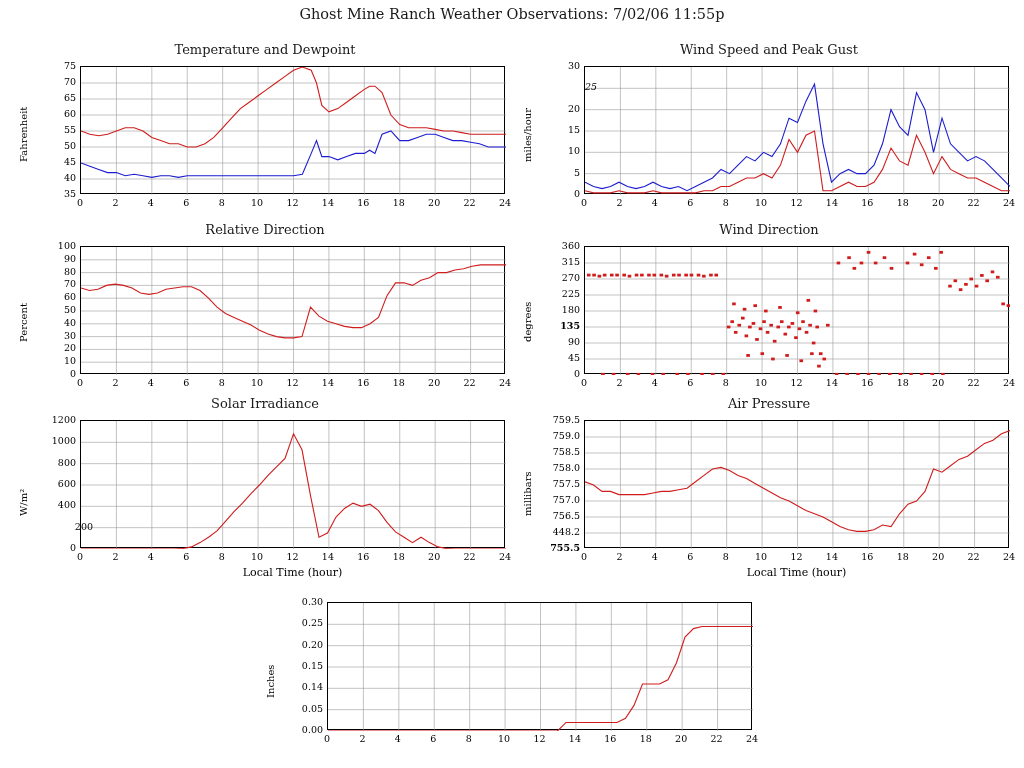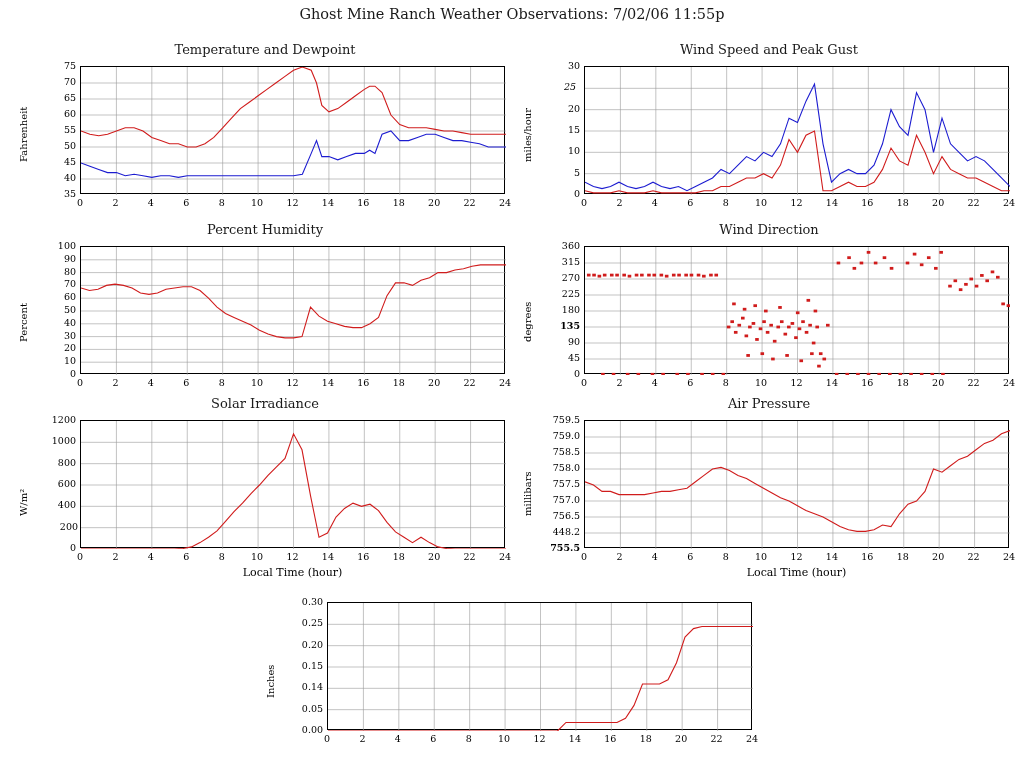--- a/index.html
+++ b/index.html
@@ -119,39 +119,39 @@
         </g>
         <polyline points="0.00,123.73 8.50,125.87 17.00,125.87 25.50,125.87 34.00,123.73 42.50,125.87 51.00,125.87 59.50,125.87 68.00,123.73 76.50,125.87 85.00,125.87 93.50,125.87 102.00,125.87 110.50,125.87 119.00,123.73 127.50,123.73 136.00,119.47 144.50,119.47 153.00,115.20 161.50,110.93 170.00,110.93 178.50,106.67 187.00,110.93 195.50,98.13 204.00,72.53 212.50,85.33 221.00,68.27 229.50,64.00 238.00,123.73 246.50,123.73 255.00,119.47 263.50,115.20 272.00,119.47 280.50,119.47 289.00,115.20 297.50,102.40 306.00,81.07 314.50,93.87 323.00,98.13 331.50,68.27 340.00,85.33 348.50,106.67 357.00,89.60 365.50,102.40 374.00,106.67 382.50,110.93 391.00,110.93 399.50,115.20 408.00,119.47 416.50,123.73 425.00,123.73" fill="none" stroke="#d01c1c" stroke-width="1.1"></polyline>
         <polyline points="0.00,115.20 8.50,119.47 17.00,121.60 25.50,119.47 34.00,115.20 42.50,119.47 51.00,121.60 59.50,119.47 68.00,115.20 76.50,119.47 85.00,121.60 93.50,119.47 102.00,123.73 110.50,119.47 119.00,115.20 127.50,110.93 136.00,102.40 144.50,106.67 153.00,98.13 161.50,89.60 170.00,93.87 178.50,85.33 187.00,89.60 195.50,76.80 204.00,51.20 212.50,55.47 221.00,34.13 229.50,17.07 238.00,76.80 246.50,115.20 255.00,106.67 263.50,102.40 272.00,106.67 280.50,106.67 289.00,98.13 297.50,76.80 306.00,42.67 314.50,59.73 323.00,68.27 331.50,25.60 340.00,42.67 348.50,85.33 357.00,51.20 365.50,76.80 374.00,85.33 382.50,93.87 391.00,89.60 399.50,93.87 408.00,102.40 416.50,110.93 425.00,119.47" fill="none" stroke="#1c1cd0" stroke-width="1.1"></polyline>
       </svg>
     </div>
     <div class="ytick" style="left: 14px; top: 146px; width: 42px;">0</div>
     <div class="ytick" style="left: 14px; top: 124.667px; width: 42px;">5</div>
     <div class="ytick" style="left: 14px; top: 103.333px; width: 42px;">10</div>
     <div class="ytick" style="left: 14px; top: 82px; width: 42px;">15</div>
     <div class="ytick" style="left: 14px; top: 60.6667px; width: 42px;">20</div>
-    <div class="ytick" style="left: 10px; top: 39.3333px; width: 42px; font-style: italic;">25</div>
+    <div class="ytick" style="left: 31px; top: 39.3333px; width: 42px; font-style: italic;">25</div>
     <div class="ytick" style="left: 14px; top: 18px; width: 42px;">30</div>
     <div class="xtick" style="left: 45px; top: 155px; width: 30px;">0</div>
     <div class="xtick" style="left: 80.4167px; top: 155px; width: 30px;">2</div>
     <div class="xtick" style="left: 115.833px; top: 155px; width: 30px;">4</div>
     <div class="xtick" style="left: 151.25px; top: 155px; width: 30px;">6</div>
     <div class="xtick" style="left: 186.667px; top: 155px; width: 30px;">8</div>
     <div class="xtick" style="left: 222.083px; top: 155px; width: 30px;">10</div>
     <div class="xtick" style="left: 257.5px; top: 155px; width: 30px;">12</div>
     <div class="xtick" style="left: 292.917px; top: 155px; width: 30px;">14</div>
     <div class="xtick" style="left: 328.333px; top: 155px; width: 30px;">16</div>
     <div class="xtick" style="left: 363.75px; top: 155px; width: 30px;">18</div>
     <div class="xtick" style="left: 399.167px; top: 155px; width: 30px;">20</div>
     <div class="xtick" style="left: 434.583px; top: 155px; width: 30px;">22</div>
     <div class="xtick" style="left: 470px; top: 155px; width: 30px;">24</div>
     <div class="ylabel" style="left: -2px; top: 120px;">miles/hour</div>
   </div>
 <div class="panel" id="panel-rh" style="left:20px;top:222px;width:490px;height:185px;">
-  <div class="panel-title">Percent Humidity</div>
+  <div class="panel-title">Relative Direction</div>
 <div class="plotbox" style="left: 60px; top: 24px; width: 425px; height: 128px;">
       <svg width="425" height="128">
         <g class="grid">
           <line x1="35.416666666666664" x2="35.416666666666664" y1="0" y2="128"></line>
           <line x1="70.83333333333333" x2="70.83333333333333" y1="0" y2="128"></line>
           <line x1="106.25" x2="106.25" y1="0" y2="128"></line>
           <line x1="141.66666666666666" x2="141.66666666666666" y1="0" y2="128"></line>
           <line x1="177.08333333333334" x2="177.08333333333334" y1="0" y2="128"></line>
           <line x1="212.5" x2="212.5" y1="0" y2="128"></line>
           <line x1="247.91666666666669" x2="247.91666666666669" y1="0" y2="128"></line>
@@ -381,21 +381,21 @@
           <line y1="106.66666666666667" y2="106.66666666666667" x1="0" x2="425"></line>
           <line y1="85.33333333333334" y2="85.33333333333334" x1="0" x2="425"></line>
           <line y1="64" y2="64" x1="0" x2="425"></line>
           <line y1="42.66666666666667" y2="42.66666666666667" x1="0" x2="425"></line>
           <line y1="21.33333333333333" y2="21.33333333333333" x1="0" x2="425"></line>
         </g>
         <polyline points="0.00,128.00 8.50,128.00 17.00,128.00 25.50,128.00 34.00,128.00 42.50,128.00 51.00,128.00 59.50,128.00 68.00,128.00 76.50,128.00 85.00,128.00 93.50,128.00 102.00,127.47 110.50,125.87 119.00,121.60 127.50,116.27 136.00,109.87 144.50,100.27 153.00,90.67 161.50,82.13 170.00,72.53 178.50,64.00 187.00,54.40 195.50,45.87 204.00,37.33 212.50,12.80 221.00,28.80 229.50,74.67 238.00,116.27 246.50,112.00 255.00,96.00 263.50,87.47 272.00,82.13 280.50,85.33 289.00,83.20 297.50,89.60 306.00,101.33 314.50,110.93 323.00,116.27 331.50,121.60 340.00,116.27 348.50,121.60 357.00,125.87 365.50,127.47 374.00,128.00 382.50,128.00 391.00,128.00 399.50,128.00 408.00,128.00 416.50,128.00 425.00,128.00" fill="none" stroke="#d01c1c" stroke-width="1.1"></polyline>
       </svg>
     </div>
     <div class="ytick" style="left: 14px; top: 146px; width: 42px;">0</div>
-    <div class="ytick" style="left: 16px; top: 124.667px; width: 42px;">200</div>
+    <div class="ytick" style="left: 31px; top: 124.667px; width: 42px;">200</div>
     <div class="ytick" style="left: 14px; top: 103.333px; width: 42px;">400</div>
     <div class="ytick" style="left: 14px; top: 82px; width: 42px;">600</div>
     <div class="ytick" style="left: 14px; top: 60.6667px; width: 42px;">800</div>
     <div class="ytick" style="left: 14px; top: 39.3333px; width: 42px;">1000</div>
     <div class="ytick" style="left: 14px; top: 18px; width: 42px;">1200</div>
     <div class="xtick" style="left: 45px; top: 155px; width: 30px;">0</div>
     <div class="xtick" style="left: 80.4167px; top: 155px; width: 30px;">2</div>
     <div class="xtick" style="left: 115.833px; top: 155px; width: 30px;">4</div>
     <div class="xtick" style="left: 151.25px; top: 155px; width: 30px;">6</div>
     <div class="xtick" style="left: 186.667px; top: 155px; width: 30px;">8</div>

